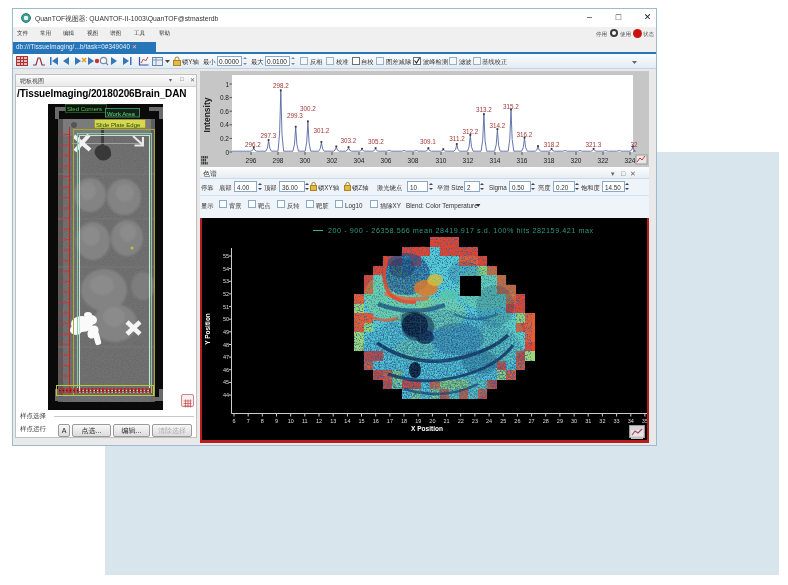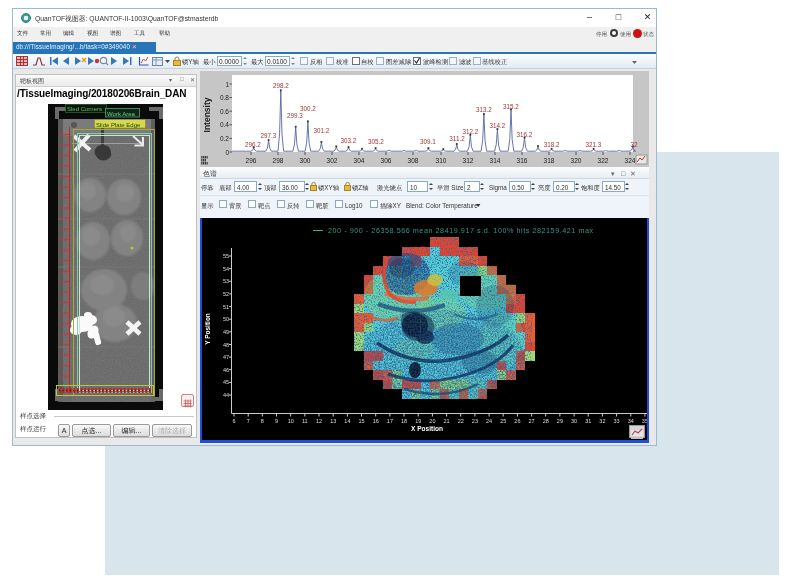--- a/index.html
+++ b/index.html
@@ -30,21 +30,21 @@
 #content{left:0;top:60px;width:643px;height:376px;background:#e9e9e9;text-decoration:underline;}
 
 #lpanel{left:2px;top:5px;width:182px;height:364px;background:#ffffff;border:1px solid #c0c0c0;box-sizing:border-box;}
 #lp-title{left:0;top:0;width:100%;height:12px;background:linear-gradient(#fcfcfc,#e9e9e9);
   border-bottom:1px solid #d0d0d0;box-sizing:border-box;font-size:6px;color:#444;}
 #lp-path{left:1px;top:13px;width:181px;height:14px;font-weight:bold;font-size:10px;color:#000;white-space:nowrap;overflow:hidden;letter-spacing:-0.1px;}
 #slide{left:32px;top:29px;width:115px;height:306px;background:#000;}
 
 #spanel{left:187px;top:2px;width:449px;height:96px;background:#c6c6c6;}
 
-#hpanel{left:187px;top:98px;width:449px;height:276px;background:#1d4ed8;}
+#hpanel{left:187px;top:98px;width:449px;height:276px;background:#b91c1c;}
 .smalltxt{font-size:6.5px;color:#333;white-space:nowrap;}
 .btn{top:346px;height:13px;background:linear-gradient(#f8f8f8,#dcdcdc);border:1px solid #9a9a9a;border-radius:2px;box-sizing:border-box;font-size:7px;color:#222;text-align:center;line-height:11px;}
 </style>
 </head>
 <body>
 <div class="abs" id="bluebg"></div>
 <div class="abs" id="win">
   <div class="abs" id="titlebar">
     <div class="abs" id="appicon"></div>
     <div class="abs" id="title">QuanTOF视图器: QUANTOF-II-1003\QuanTOF@stmasterdb</div>

